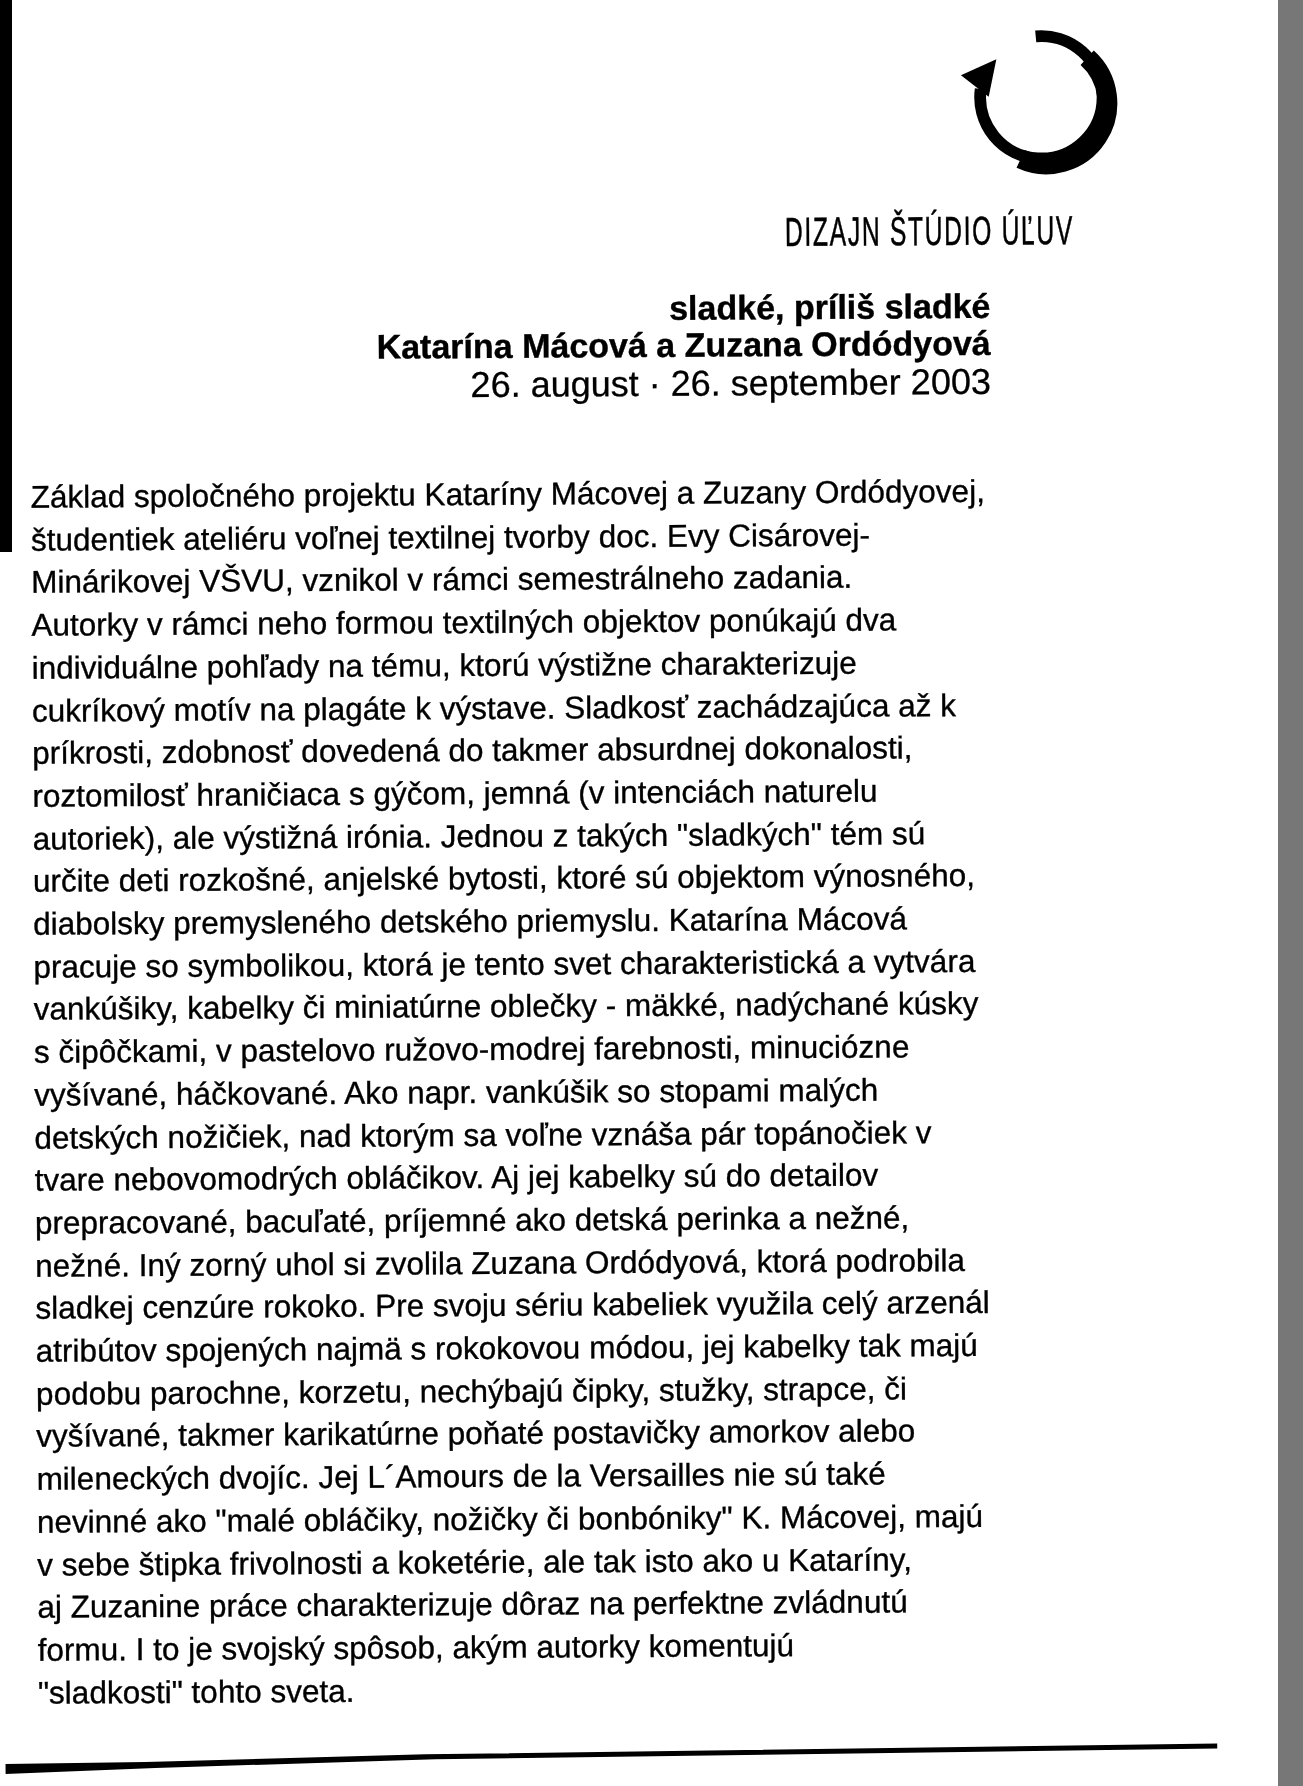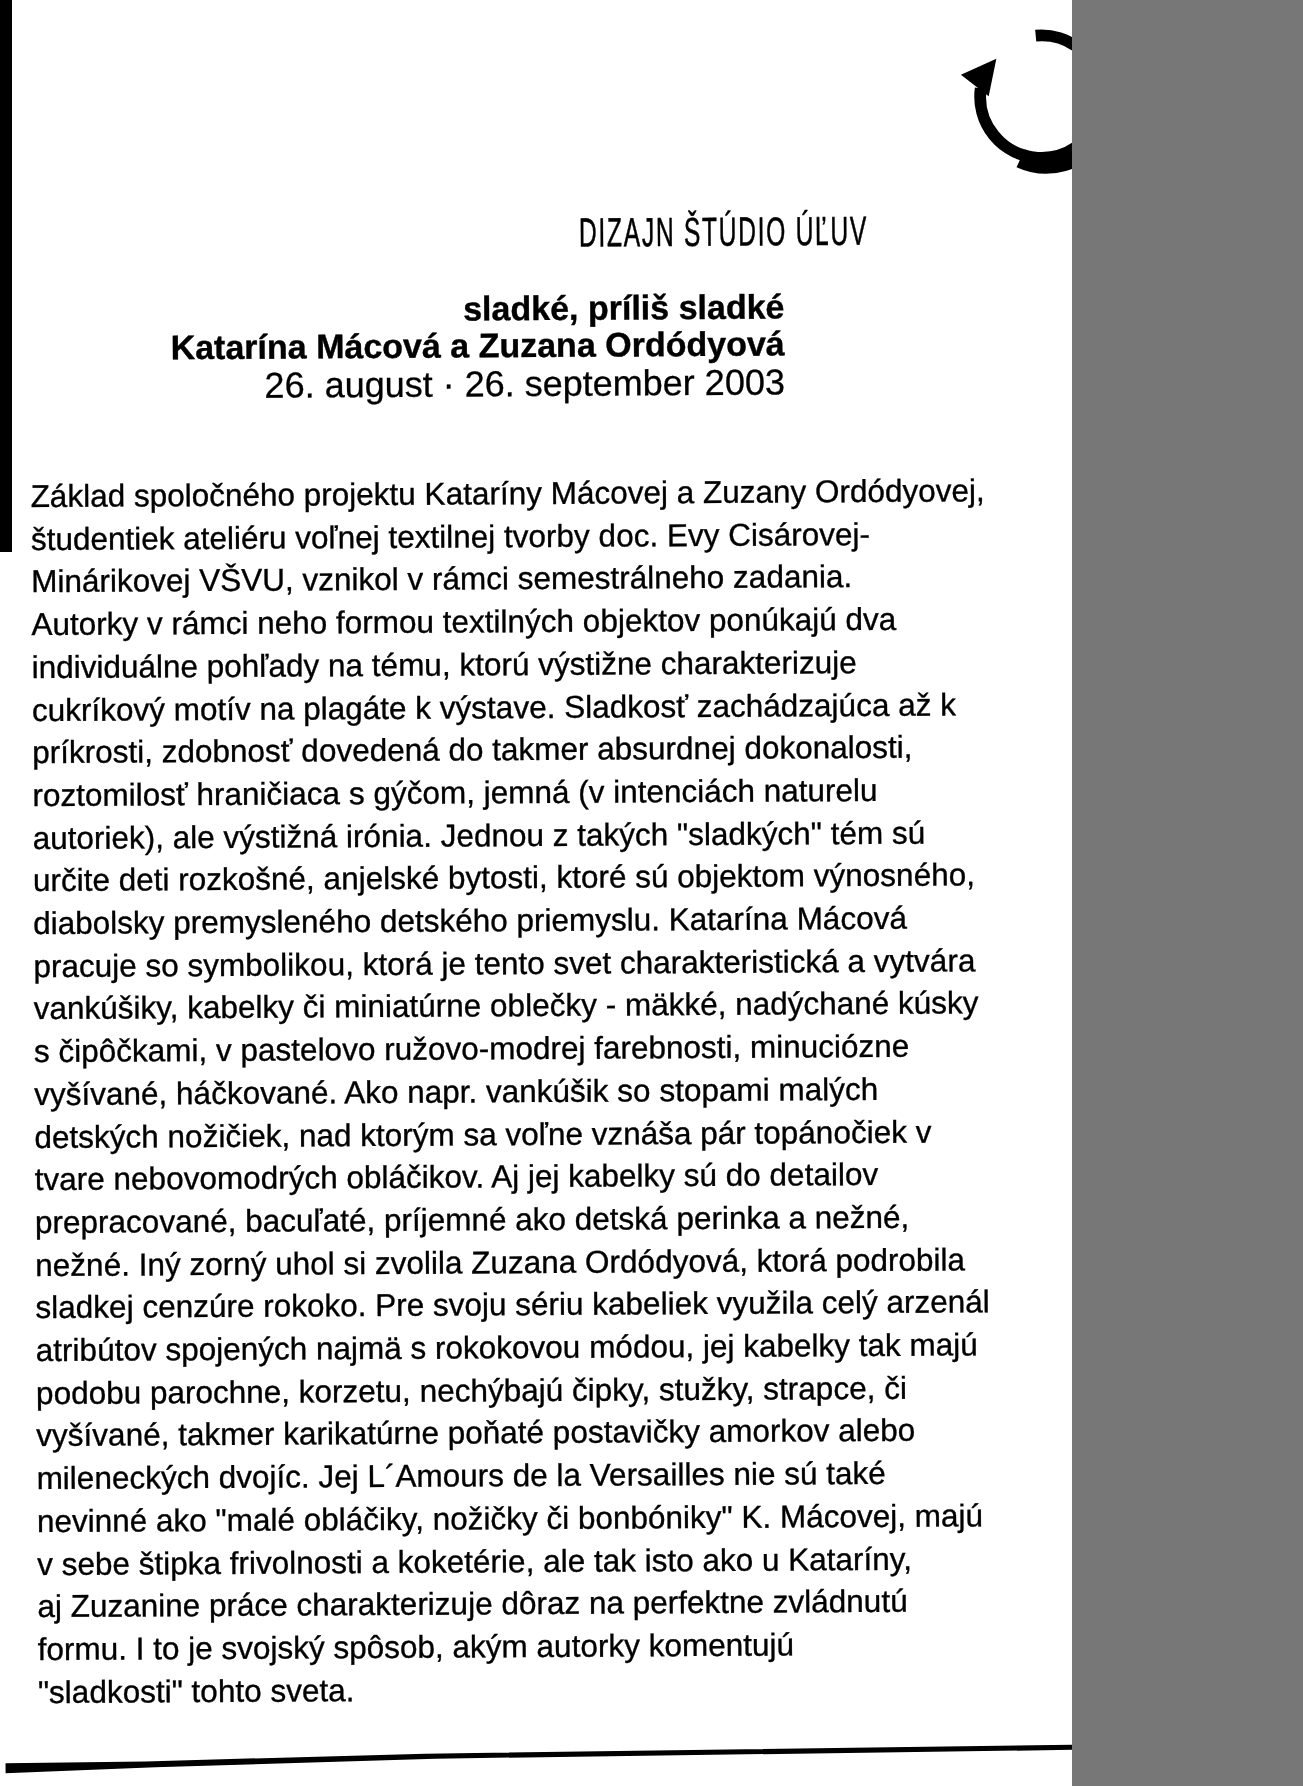--- a/index.html
+++ b/index.html
@@ -1,18 +1,18 @@
 <!DOCTYPE html>
 <html><head>
 <meta charset="utf-8">
 <style>
   html,body{margin:0;padding:0;background:#777;}
   .page{
     position:relative;
-    width:1072px;height:1786px;
+    width:1278px;height:1786px;
     background:#ffffff;
     overflow:hidden;
     font-family:"Liberation Sans", sans-serif;
     color:#000;
   }
   .skew{
     position:absolute;inset:0;
     transform:rotate(-0.35deg);
     transform-origin:50% 50%;
   }

